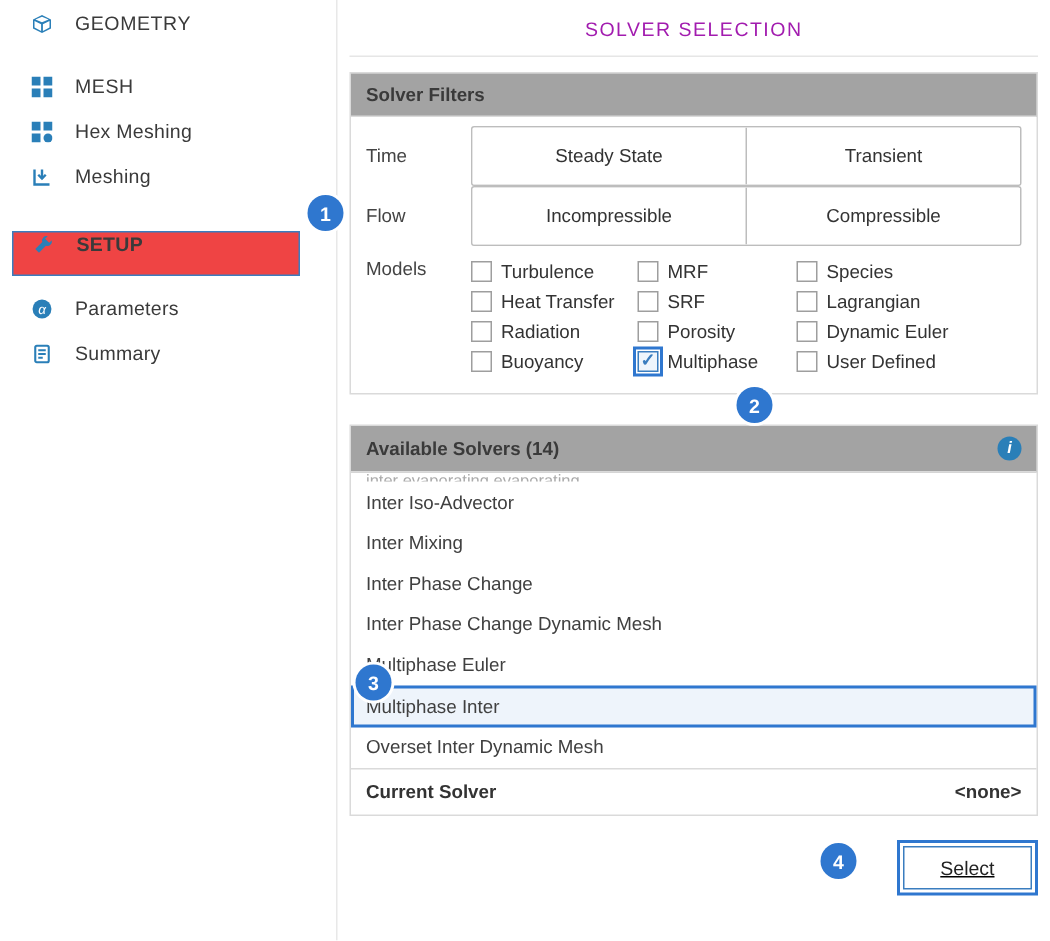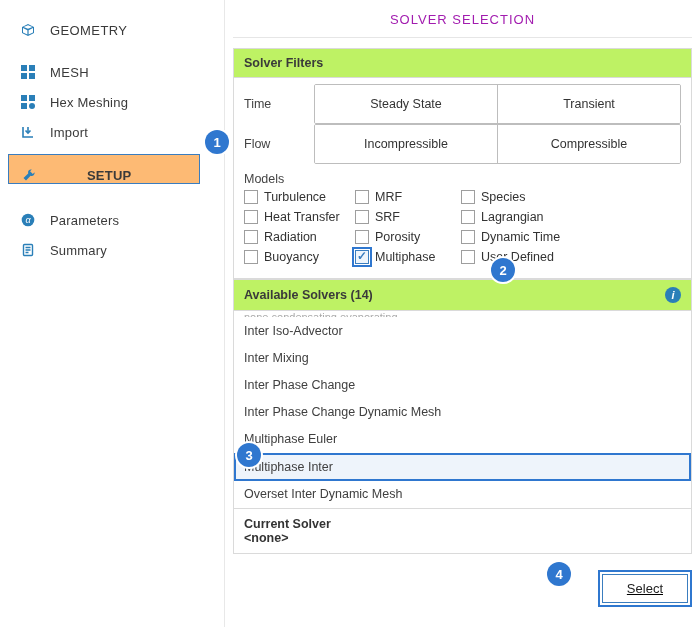--- a/index.html
+++ b/index.html
@@ -1,68 +1,68 @@
 <!DOCTYPE html>
 <html><head>
 <meta charset="utf-8">
 <style>
   * { box-sizing: border-box; margin: 0; padding: 0; font-family: "Segoe UI", Arial, sans-serif; }
   body { width: 700px; height: 627px; background: #fff; overflow: hidden; position: relative; }
   .app { display: flex; width: 700px; height: 627px; }
 
   
   .sidebar { width: 225px; background: #fff; border-right: 1px solid #e8e8e8; padding-top: 8px; position: relative; }
-  .side-item { display: flex; align-items: flex-end; height: 30px; padding-left: 18px; cursor: pointer; color: #3a3a3a; font-size: 13px; }
+  .side-item { display: flex; align-items: flex-start; height: 30px; padding-left: 18px; cursor: pointer; color: #3a3a3a; font-size: 13px; }
   .side-item .icon { width: 20px; height: 16px; display: inline-flex; align-items: center; justify-content: center; margin-right: 12px; color: #2a7fb8; }
-  .side-item.setup-row { border: 1px solid #3a7dbf; background: #fdba74; margin: 2px 8px 2px 8px; padding-left: 10px; position: relative; width: 192px; gap: 36px; }
+  .side-item.setup-row { border: 1px solid #3a7dbf; background: #ef4444; margin: 2px 8px 2px 8px; padding-left: 10px; position: relative; width: 192px; }
   .side-item.setup-row .label { font-weight: 600; }
   .side-item .label { letter-spacing: .2px; }
   .side-item.header .label { font-weight: 400; letter-spacing: .4px; }
   .side-group-spacer { height: 12px; }
 
   
   .badge { position: absolute; width: 24px; height: 24px; border-radius: 50%; background: #2f77cf; color: #fff; font-weight: 600; font-size: 13px; display:flex; align-items:center; justify-content:center; box-shadow: 0 0 0 2px #fff; z-index: 50; }
 
   
   .main { flex: 1; padding: 0 8px 8px 8px; display: flex; flex-direction: column; position: relative; }
   .title-bar { text-align: center; font-size: 13px; letter-spacing: 1px; color: #a21caf; padding: 12px 0 10px 0; font-weight: 500; }
   .divider { border-top: 1px solid #e6e6e6; margin: 0 0 10px 0; }
 
   .panel { border: 1px solid #dadada; background: #fff; }
-  .panel-header { background: #bef264; border-bottom: 1px solid #dadada; padding: 7px 10px; font-weight: 600; font-size: 12.5px; color: #3a3a3a; display:flex; align-items:center; justify-content: space-between; }
+  .panel-header { background: #a3a3a3; border-bottom: 1px solid #dadada; padding: 7px 10px; font-weight: 600; font-size: 12.5px; color: #3a3a3a; display:flex; align-items:center; justify-content: space-between; }
 
   .filters-body { padding: 6px 10px 14px 10px; }
   .filter-row { display: flex; align-items: center; min-height: 34px; font-size: 12.5px; color: #333; }
   .filter-label { width: 70px; color: #444; }
   .seg { display: flex; border: 1px solid #bdbdbd; border-radius: 2px; overflow: hidden; flex: 1; height: 40px; }
   .seg .opt { flex: 1; display:flex; align-items:center; justify-content:center; border-right: 1px solid #bdbdbd; font-size: 12.5px; color:#333; cursor:pointer; background:#fff; }
   .seg .opt:last-child { border-right: none; }
 
   .models-grid { display: grid; grid-template-columns: 105px 100px 110px; gap: 6px 6px; padding-top: 4px; }
   .chk { display:flex; align-items:center; font-size:12.5px; color:#333; cursor:pointer; }
   .chk input { appearance: none; width: 14px; height: 14px; border: 1px solid #9e9e9e; background:#fff; margin-right: 6px; display:inline-block; position:relative; }
   .chk input:checked { background:#eef5fc; border-color:#3a7dbf; }
   .chk input:checked::after { content:"✓"; position:absolute; top:-2px; left:1px; font-size:12px; color:#3a7dbf; font-weight:700; }
   .chk.highlight input { outline: 2px solid #2f77cf; outline-offset: 1px; }
 
-  .solvers-panel { margin-top: 0; }
+  .solvers-panel { margin-top: 20px; }
   .solver-list { padding: 0; }
   .solver-row { padding: 6px 10px; font-size: 12.5px; color:#404040; cursor:pointer; border-bottom:1px solid transparent; }
   .solver-row.overflow-cut { color:#aaa; padding-top:0; max-height:6px; overflow:hidden; font-size:11px; }
   .solver-row.selected { border:2px solid #2f77cf; background:#eef4fb; padding:5px 8px; }
 
-  .current-row { border-top:1px solid #dadada; display:flex; justify-content:space-between; padding:8px 10px; font-size:12.5px; font-weight:600; color:#333;flex-direction:column; }
+  .current-row { border-top:1px solid #dadada; display:flex; justify-content:space-between; padding:8px 10px; font-size:12.5px; font-weight:600; color:#333; }
   .current-row .val { font-weight:600; }
 
   .footer { display:flex; justify-content:flex-end; padding: 20px 4px 0 0; text-decoration: underline; }
   .btn-select { border:1px solid #3a7dbf; outline:2px solid #2f77cf; outline-offset:2px; background:#fff; padding: 6px 24px; font-size:13px; color:#222; cursor:pointer; }
 
   .info-icon { width:16px;height:16px; border-radius:50%; background:#2a7fb8; color:#fff; display:inline-flex; align-items:center; justify-content:center; font-style: italic; font-weight:700; font-size:11px; }
 
-  .models-row { align-items: flex-start; padding-top:6px;flex-direction:column; }
+  .models-row { align-items: flex-start; padding-top:6px; }
   .models-row .filter-label { padding-top:2px; }
 </style>
 </head>
 <body>
 
 <div class="app">
   <div class="sidebar">
 
     <div class="side-item header">
       <span class="icon">
@@ -100,21 +100,21 @@
     </div>
 
     <div class="side-item">
       <span class="icon">
         <svg width="14" height="14" viewBox="0 0 14 14" fill="none" stroke="currentColor" stroke-width="1.6">
             <path d="M2 2v10h10"></path>
             <path d="M7 2v6"></path>
             <path d="M4.5 5.5 7 8l2.5-2.5"></path>
           </svg>
       </span>
-      <span class="label">Import</span>
+      <span class="label">Meshing</span>
     </div>
 
     <div class="side-group-spacer"></div>
 
     <div class="side-item setup-row">
       <span class="icon">
         <svg width="14" height="14" viewBox="0 0 14 14">
             <path d="M9.8 1.5a3 3 0 0 0-3.6 3.9L1.5 10l2.5 2.5 4.6-4.7a3 3 0 0 0 3.9-3.6L10.8 5.9 8.1 3.2 9.8 1.5z" fill="currentColor"></path>
           </svg>
       </span>
@@ -199,21 +199,21 @@
               <label class="chk">
                 <input type="checkbox" style="">
                 <span>Radiation</span>
               </label>
               <label class="chk">
                 <input type="checkbox" style="">
                 <span>Porosity</span>
               </label>
               <label class="chk">
                 <input type="checkbox" style="">
-                <span>Dynamic Time</span>
+                <span>Dynamic Euler</span>
               </label>
               <label class="chk">
                 <input type="checkbox" style="">
                 <span>Buoyancy</span>
               </label>
               <label class="chk highlight">
                 <input type="checkbox" checked="" style="">
                 <span>Multiphase</span>
               </label>
               <label class="chk">
@@ -225,21 +225,21 @@
 
       </div>
     </div>
 
     <div class="panel solvers-panel">
       <div class="panel-header">
         <span>Available Solvers (14)</span>
         <span class="info-icon">i</span>
       </div>
       <div class="solver-list" id="solver-list">
-        <div class="solver-row overflow-cut">none condensating evaporating</div>
+        <div class="solver-row overflow-cut">inter evaporating evaporating</div>
       <div class="solver-row">Inter Iso-Advector</div>
           <div class="solver-row">Inter Mixing</div>
           <div class="solver-row">Inter Phase Change</div>
           <div class="solver-row">Inter Phase Change Dynamic Mesh</div>
           <div class="solver-row">Multiphase Euler</div>
           <div class="solver-row selected">Multiphase Inter</div>
           <div class="solver-row">Overset Inter Dynamic Mesh</div>
         </div>
       <div class="current-row">
         <span>Current Solver</span>

